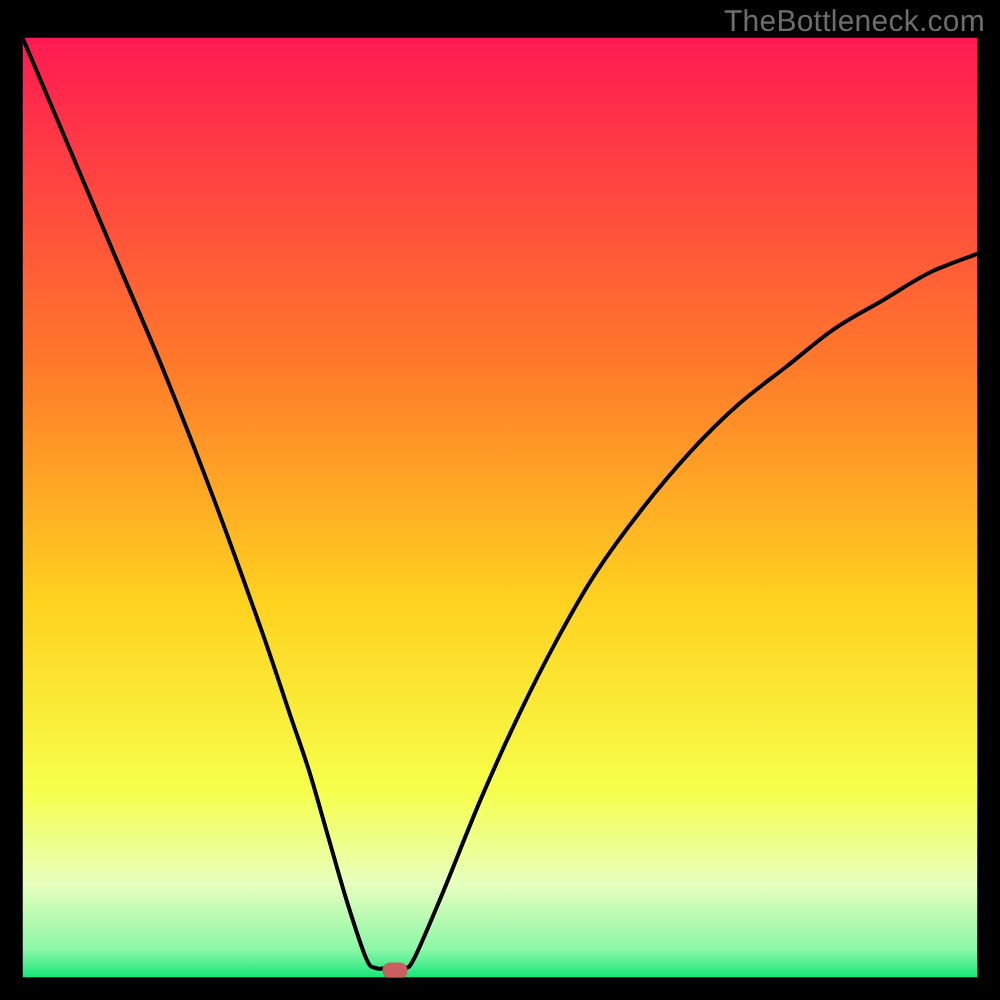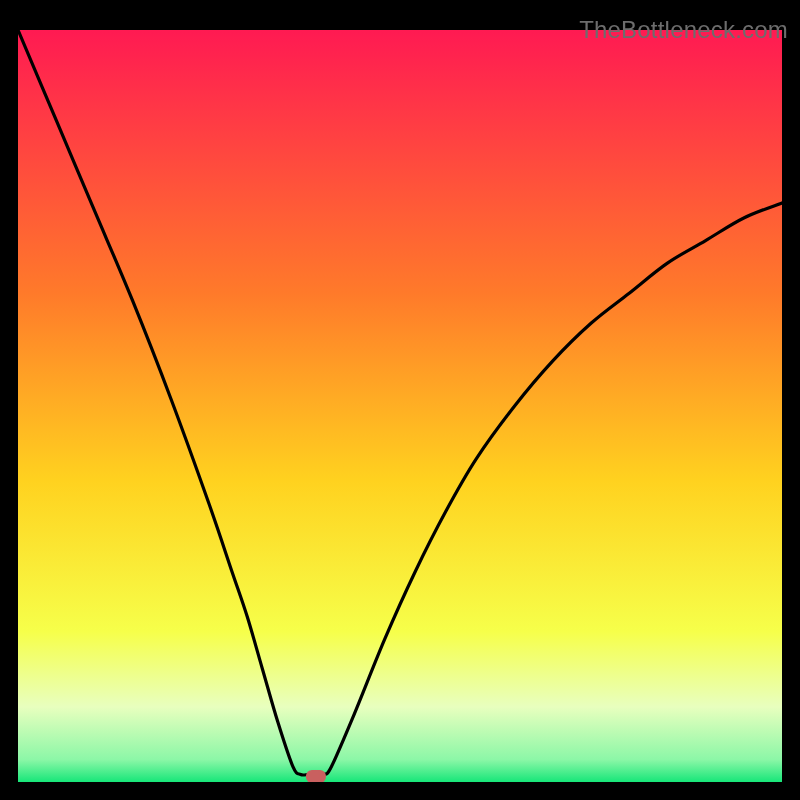--- a/index.html
+++ b/index.html
@@ -12,21 +12,21 @@
     font-family: Arial, Helvetica, sans-serif;
   }
   .wrapper {
     position: relative;
     width: 800px;
     height: 800px;
     background: #000;
   }
   .watermark {
     position: absolute;
-    top: 16px;
+    top: 4px;
     right: 12px;
     color: #6d6d6d;
     font-size: 24px;
     font-weight: 400;
     letter-spacing: 0.2px;
     z-index: 5;
   }
   .plot {
     position: absolute;
     left: 18px;

